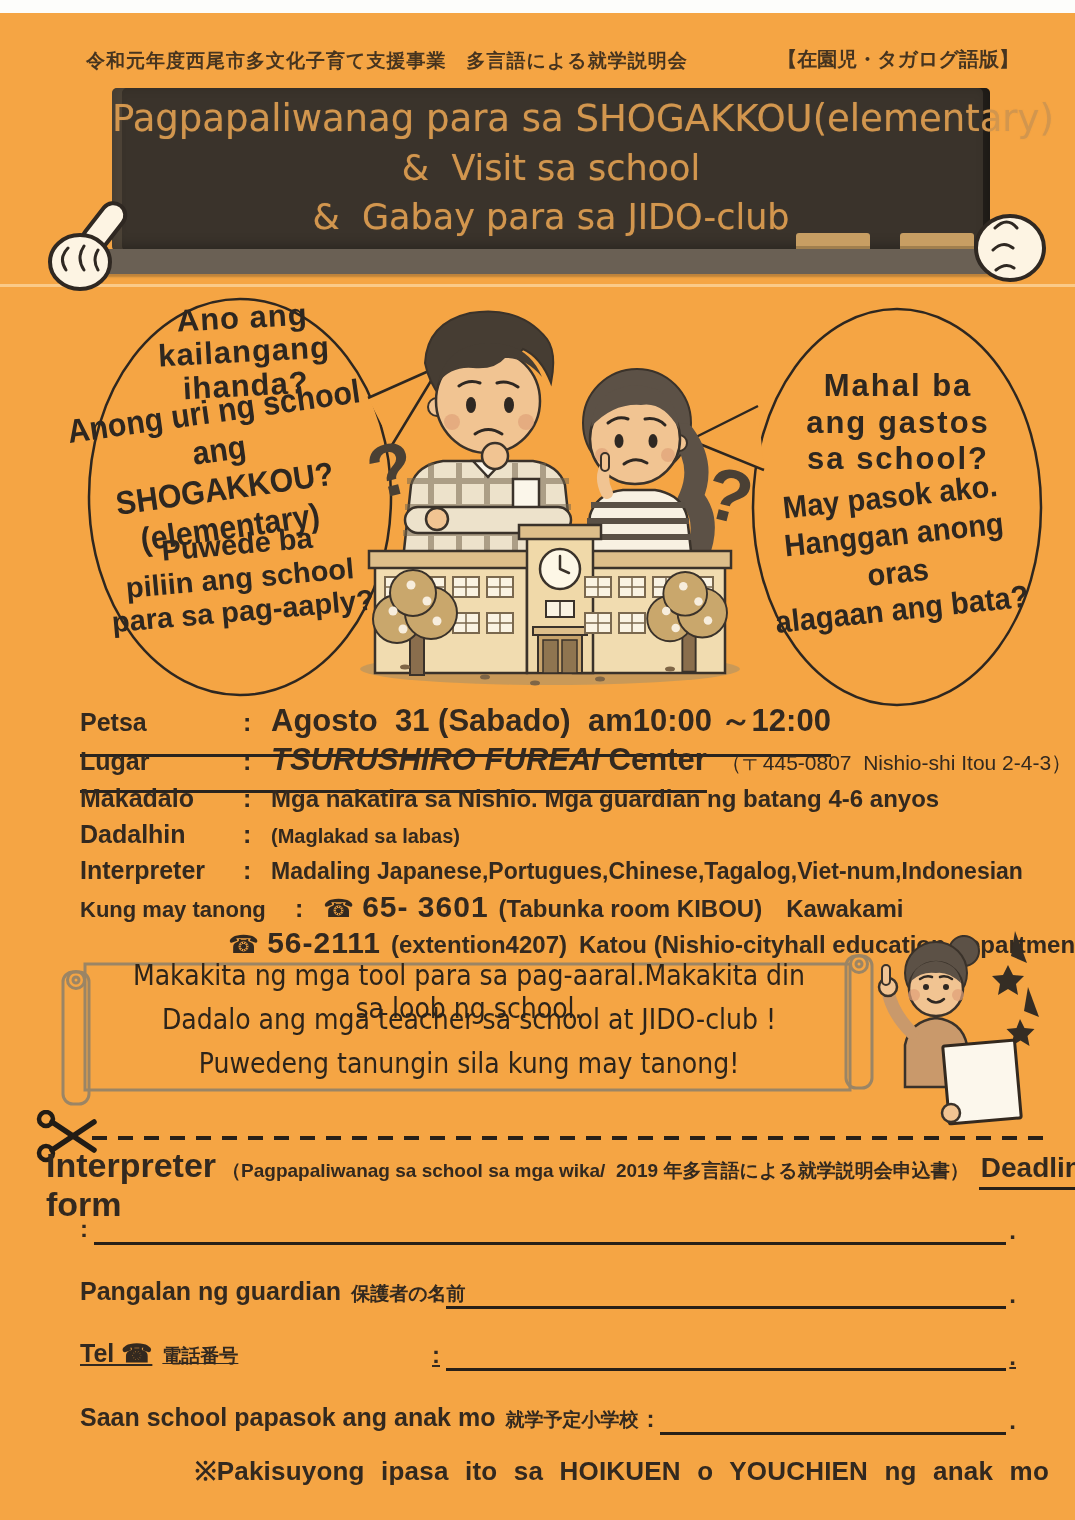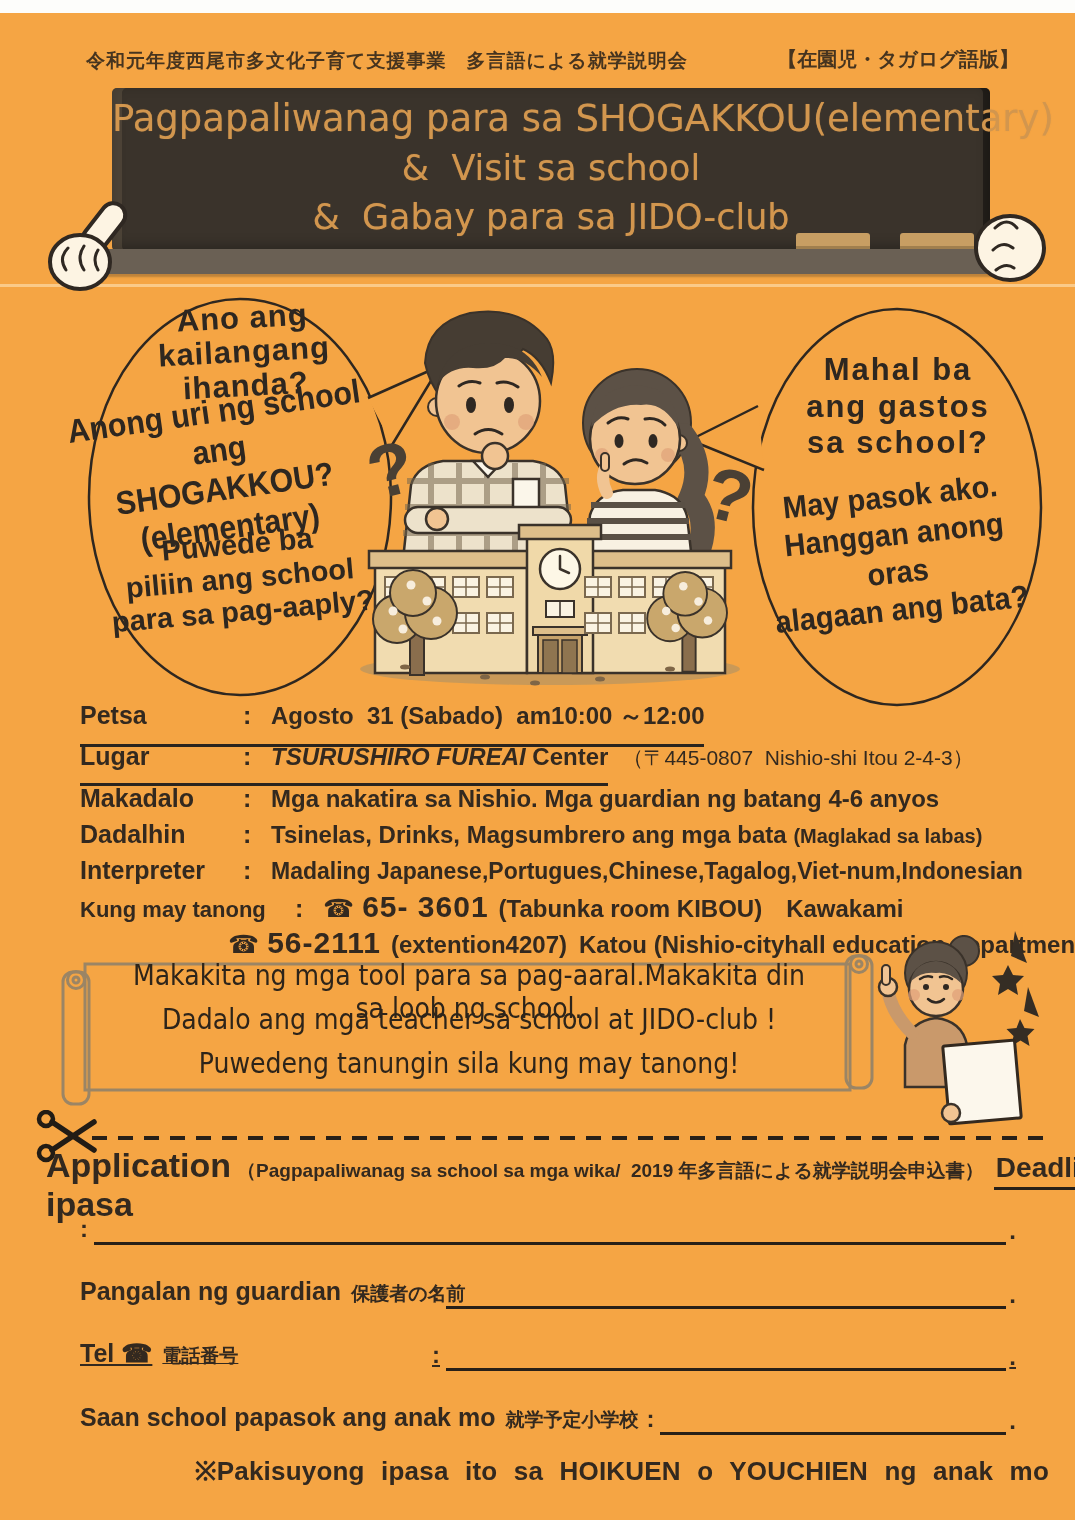--- a/index.html
+++ b/index.html
@@ -23,34 +23,34 @@
   .eraser{position:absolute;top:233px;width:74px;height:17px;background:#C79E63;border-radius:3px 3px 0 0;box-shadow:inset 0 -4px 0 rgba(90,70,40,.35);}
   .eraser.e1{left:796px;} .eraser.e2{left:900px;}
   .hand{position:absolute;}
 
   
   .bubble-layer{position:absolute;left:0;top:0;pointer-events:none;}
   .btext{position:absolute;font-weight:700;color:#2E2720;text-align:center;line-height:1.1;}
   .lb1{left:118px;top:301px;width:252px;font-size:31px;letter-spacing:1px;transform:rotate(-3deg);}
   .lb2{left:42px;top:392px;width:360px;font-size:33px;line-height:1.18;transform:rotate(-8deg) scaleX(.92);transform-origin:50% 50%;}
   .lb3{left:92px;top:528px;width:296px;font-size:29px;line-height:1.16;transform:rotate(-5deg);}
-  .rb1{left:772px;top:352px;width:252px;font-size:31px;letter-spacing:2px;line-height:1.18;}
+  .rb1{left:772px;top:368px;width:252px;font-size:31px;letter-spacing:2px;line-height:1.18;}
   .rb2{left:742px;top:478px;width:308px;font-size:31px;line-height:1.22;transform:rotate(-6deg) scaleX(.94);}
 
   .center-illo{position:absolute;left:345px;top:285px;}
   .girl-illo{position:absolute;left:850px;top:925px;}
 
   
   .info{position:absolute;left:80px;top:700px;width:940px;}
   .irow{position:absolute;display:flex;align-items:baseline;white-space:pre;}
   .lab{font-weight:700;font-size:25px;width:163px;}
   .lab2{font-weight:700;font-size:22px;width:215px;}
   .col{font-weight:700;font-size:25px;width:28px;}
   .val{font-weight:700;font-size:24px;white-space:pre;}
-  .valbig{font-size:24px;}
+  .valbig{font-size:31px;}
   .em{font-style:italic;}
   .ugroup{display:flex;align-items:baseline;border-bottom:3px solid #2A241E;padding-bottom:12px;}
   .suffix{font-size:21px;font-weight:400;margin-left:14px;}
   .psmall{font-size:20px;font-weight:700;}
   .phone{font-size:25px;margin-right:8px;}
   .pnum{font-size:30px;font-weight:700;letter-spacing:1px;text-align:right;}
   .pnote{font-size:24px;font-weight:700;margin-left:10px;}
   .pname{font-size:24px;font-weight:700;margin-left:24px;}
 
   
@@ -260,21 +260,21 @@
       <span class="ugroup"><span class="lab">Petsa</span><span class="col">:</span><span class="val valbig">Agosto  31 (Sabado)  am10:00 ～12:00</span></span>
     </div>
     <div class="irow" style="top:42px">
       <span class="ugroup"><span class="lab">Lugar</span><span class="col">:</span><span class="val valbig em">TSURUSHIRO FUREAI </span><span class="val valbig">Center</span></span>
       <span class="suffix">（〒445-0807  Nishio-shi Itou 2-4-3）</span>
     </div>
     <div class="irow" style="top:84px">
       <span class="lab">Makadalo</span><span class="col">:</span><span class="val">Mga nakatira sa Nishio. Mga guardian ng batang 4-6 anyos</span>
     </div>
     <div class="irow" style="top:120px">
-      <span class="lab">Dadalhin</span><span class="col">:</span><span class="val">Tsinelas, Drinks, Magsumbrero ang mga bata </span><span class="psmall">(Maglakad sa labas)</span>
+      <span class="lab">Dadalhin</span><span class="col">:</span><span class="psmall">(Maglakad sa labas)</span>
     </div>
     <div class="irow" style="top:156px">
       <span class="lab">Interpreter</span><span class="col">:</span><span class="val" style="font-size:23px">Madaling Japanese,Portugues,Chinese,Tagalog,Viet-num,Indonesian</span>
     </div>
     <div class="irow" style="top:190px">
       <span class="lab2">Kung may tanong</span><span class="col">:</span><span class="phone">☎</span><span class="pnum">65- 3601</span><span class="pnote">(Tabunka room KIBOU)</span><span class="pname">Kawakami</span>
     </div>
     <div class="irow" style="top:226px;left:148px">
       <span class="phone">☎</span><span class="pnum">56-2111</span><span class="pnote">(extention4207)</span><span class="pname" style="margin-left:12px">Katou (Nishio-cityhall education department)</span>
     </div>
@@ -324,21 +324,21 @@
 
   <svg class="scissors" width="62" height="54" viewBox="0 0 62 54">
     <line x1="16" y1="12" x2="58" y2="40" stroke="#221C15" stroke-width="5.5" stroke-linecap="round"></line>
     <line x1="16" y1="40" x2="58" y2="12" stroke="#221C15" stroke-width="5.5" stroke-linecap="round"></line>
     <circle cx="10" cy="9" r="7" fill="none" stroke="#221C15" stroke-width="4.5"></circle>
     <circle cx="10" cy="43" r="7" fill="none" stroke="#221C15" stroke-width="4.5"></circle>
   </svg>
   <div class="cutline"></div>
 
   <div class="apphdr">
-    <span class="apptitle">Application ipasa</span>
+    <span class="apptitle">Interpreter form</span>
     <span class="appsub">（Pagpapaliwanag sa school sa mga wika/  2019 年多言語による就学説明会申込書）</span>
     <span class="deadline">Deadline   Agosto 9</span>
   </div>
 
   <div class="frow r1">
     <span class="fcol">:</span>
     <span class="fline"></span>
     <span class="fdot">.</span>
   </div>
   <div class="frow r2">

